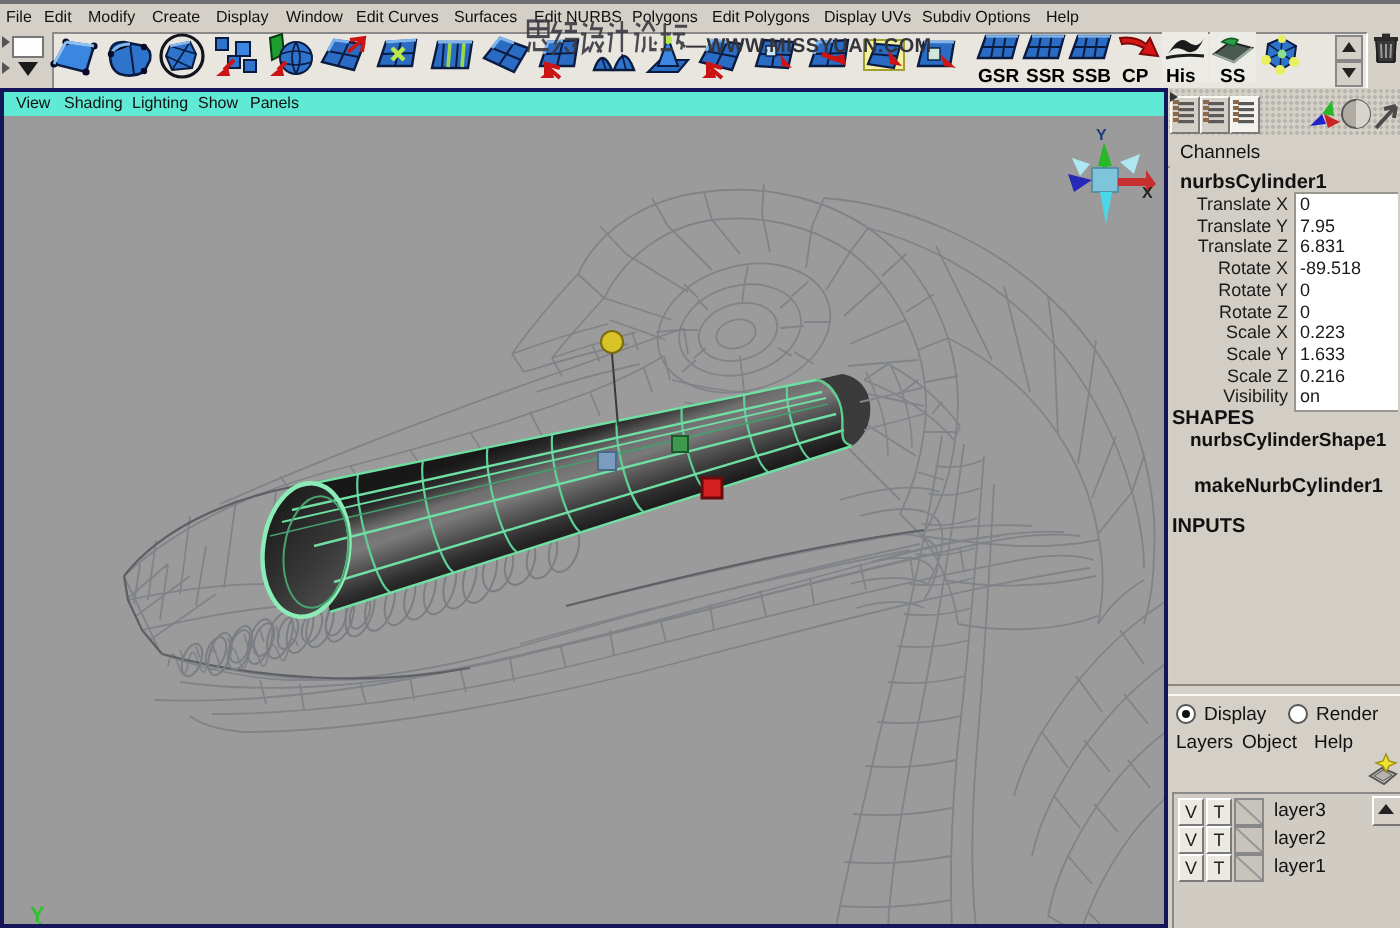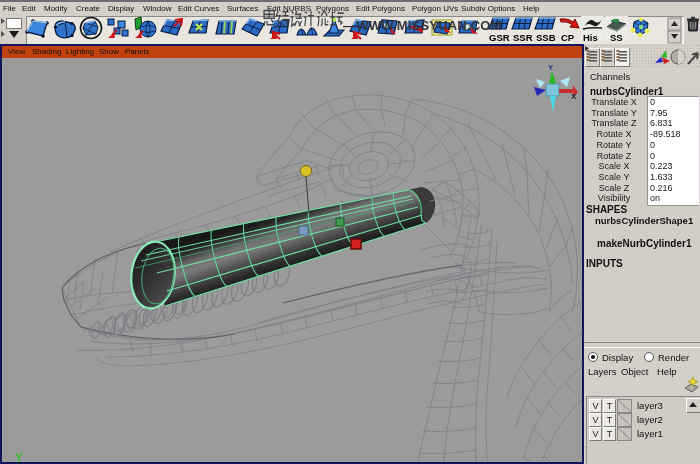--- a/index.html
+++ b/index.html
@@ -5,60 +5,60 @@
 html,body{margin:0;padding:0;}
 body{width:700px;height:464px;overflow:hidden;font-family:"Liberation Sans",sans-serif;background:#d4d0c8;position:relative;}
 .abs{position:absolute;}
 .menutext{font-size:8px;color:#111;white-space:nowrap;}
 #menubar{left:0;top:0;width:700px;height:15px;background:#d4d0c8;border-top:2px solid #6e6e72;}
 #shelfwrap{left:0;top:15px;width:700px;height:29px;background:#d4d0c8;}
 #iconstrip{left:26px;top:16px;width:656px;height:27px;background:#e8e6de;border:1px solid;border-color:#8a8a8a #fff #fff #8a8a8a;}
 #tabw{left:6px;top:18px;width:14px;height:9px;background:#fdfdfd;border:1px solid #777;}
 #tabarrow{left:9px;top:31px;width:0;height:0;border-left:5px solid transparent;border-right:5px solid transparent;border-top:7px solid #1a1a1a;}
 #vpanel{left:0;top:44px;width:584px;height:420px;background:#15155a;}
-#vmenubar{left:2px;top:46px;width:580px;height:12px;background:#c2410c;border-bottom:1px solid #a8a49c;}
+#vmenubar{left:2px;top:46px;width:580px;height:12px;background:#5eead4;border-bottom:1px solid #a8a49c;}
 .vmt{font-size:8px;color:#111;position:absolute;top:1px;}
 #rightpanel{left:584px;top:44px;width:116px;height:420px;background:#d4d0c8;}
 #statusrow{left:584px;top:44px;width:116px;height:24px;background:#d4d0c8;background-image:radial-gradient(#b8b5ae 0.8px, transparent 0.9px);background-size:3px 3px;}
 .layoutbtn{position:absolute;width:13px;height:17px;background:#d4d0c8;border:1px solid;border-color:#f8f8f4 #7a7a7a #7a7a7a #f8f8f4;}
 #chtabs{left:584px;top:68px;width:116px;height:15px;background:#d4d0c8;border-bottom:1px solid #9a968e;}
 .cht{font-size:9.5px;color:#111;position:absolute;top:3px;}
 #cbox{left:585px;top:83px;width:115px;height:259px;background:#d2cec6;}
-.cbl{position:absolute;font-size:9px;color:#1a1a1a;text-align:center;width:60px;}
+.cbl{position:absolute;font-size:9px;color:#1a1a1a;text-align:right;width:60px;}
 .cbv{position:absolute;font-size:9px;color:#1a1a1a;left:650px;}
 .cbh{position:absolute;font-size:10px;font-weight:bold;color:#111;}
 #valcol{left:647px;top:96px;width:51px;height:108px;background:#fff;border:1px solid #9a968e;border-right:none;}
 #sep1{left:584px;top:342px;width:116px;height:4px;border-top:1px solid #8a867e;border-bottom:1px solid #faf8f4;background:#d4d0c8;}
 .radio{position:absolute;width:8px;height:8px;border-radius:50%;background:#fff;border:1px solid #555;}
 .rdot{position:absolute;width:4px;height:4px;border-radius:50%;background:#111;left:2px;top:2px;}
 .ltext{position:absolute;font-size:9.5px;color:#111;}
 #laylist{left:586px;top:396px;width:113px;height:68px;background:#d0ccc4;border:1px solid;border-color:#8a8a8a #fff #fff #8a8a8a;}
 .lbtn{position:absolute;width:11px;height:12px;background:#ece9e2;border:1px solid;border-color:#fff #7a7a7a #7a7a7a #fff;font-size:9px;text-align:center;line-height:12px;color:#222;}
 .lsw{position:absolute;width:13px;height:12px;background:#c8c4bc;border:1px solid #888;}
 .lsw:after{content:"";position:absolute;left:0;top:0;width:100%;height:100%;background:linear-gradient(to top right,transparent 46%,#999 48%,#999 52%,transparent 54%);}
 .lname{position:absolute;font-size:9.5px;color:#111;}
 #wm{left:263px;top:9px;width:300px;height:22px;z-index:60;}
-#wmtext{position:absolute;left:80px;top:9px;font-size:13px;font-weight:bold;color:#34343c;letter-spacing:0.2px;}
+#wmtext{position:absolute;left:80px;top:9px;font-size:10px;font-weight:bold;color:#34343c;letter-spacing:0.2px;}
 </style>
 </head>
 <body>
 
 <div id="menubar" class="abs"></div>
 <div class="abs menutext" style="left:3px;top:4px;">File</div>
 <div class="abs menutext" style="left:22px;top:4px;">Edit</div>
 <div class="abs menutext" style="left:44px;top:4px;">Modify</div>
 <div class="abs menutext" style="left:76px;top:4px;">Create</div>
 <div class="abs menutext" style="left:108px;top:4px;">Display</div>
 <div class="abs menutext" style="left:143px;top:4px;">Window</div>
 <div class="abs menutext" style="left:178px;top:4px;">Edit Curves</div>
 <div class="abs menutext" style="left:227px;top:4px;">Surfaces</div>
 <div class="abs menutext" style="left:267px;top:4px;">Edit NURBS</div>
 <div class="abs menutext" style="left:316px;top:4px;">Polygons</div>
 <div class="abs menutext" style="left:356px;top:4px;">Edit Polygons</div>
-<div class="abs menutext" style="left:412px;top:4px;">Polygon UVs</div>
+<div class="abs menutext" style="left:412px;top:4px;">Display UVs</div>
 <div class="abs menutext" style="left:461px;top:4px;">Subdiv Options</div>
 <div class="abs menutext" style="left:523px;top:4px;">Help</div>
 
 <div id="shelfwrap" class="abs"></div>
 <div id="iconstrip" class="abs"></div>
 <div id="tabw" class="abs"></div>
 <div id="tabarrow" class="abs"></div>
 <div class="abs" style="left:1px;top:18px;width:0;height:0;border-top:3px solid transparent;border-bottom:3px solid transparent;border-left:4px solid #555;"></div>
 <div class="abs" style="left:1px;top:31px;width:0;height:0;border-top:3px solid transparent;border-bottom:3px solid transparent;border-left:4px solid #555;"></div>
 <svg class="abs" style="left:0;top:15px" width="700" height="29" id="shelficons">

